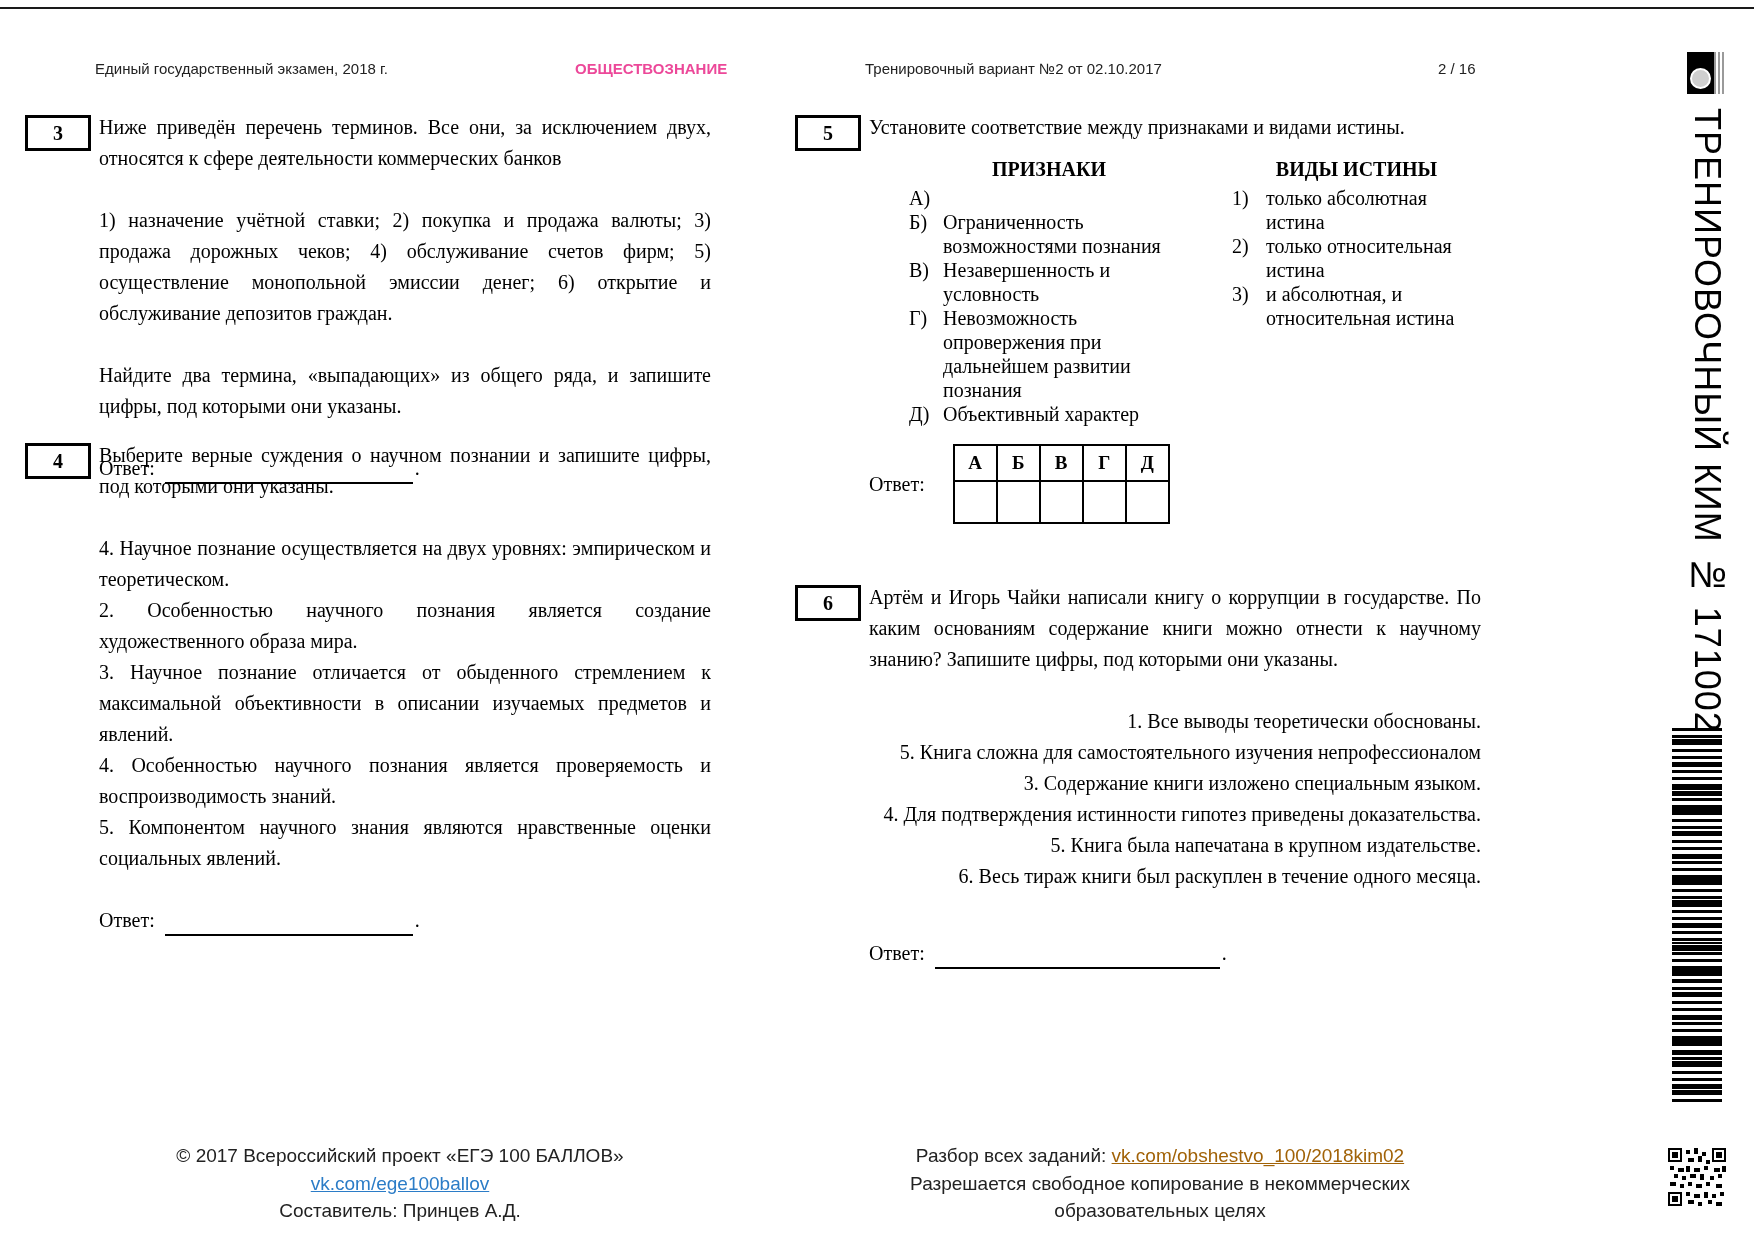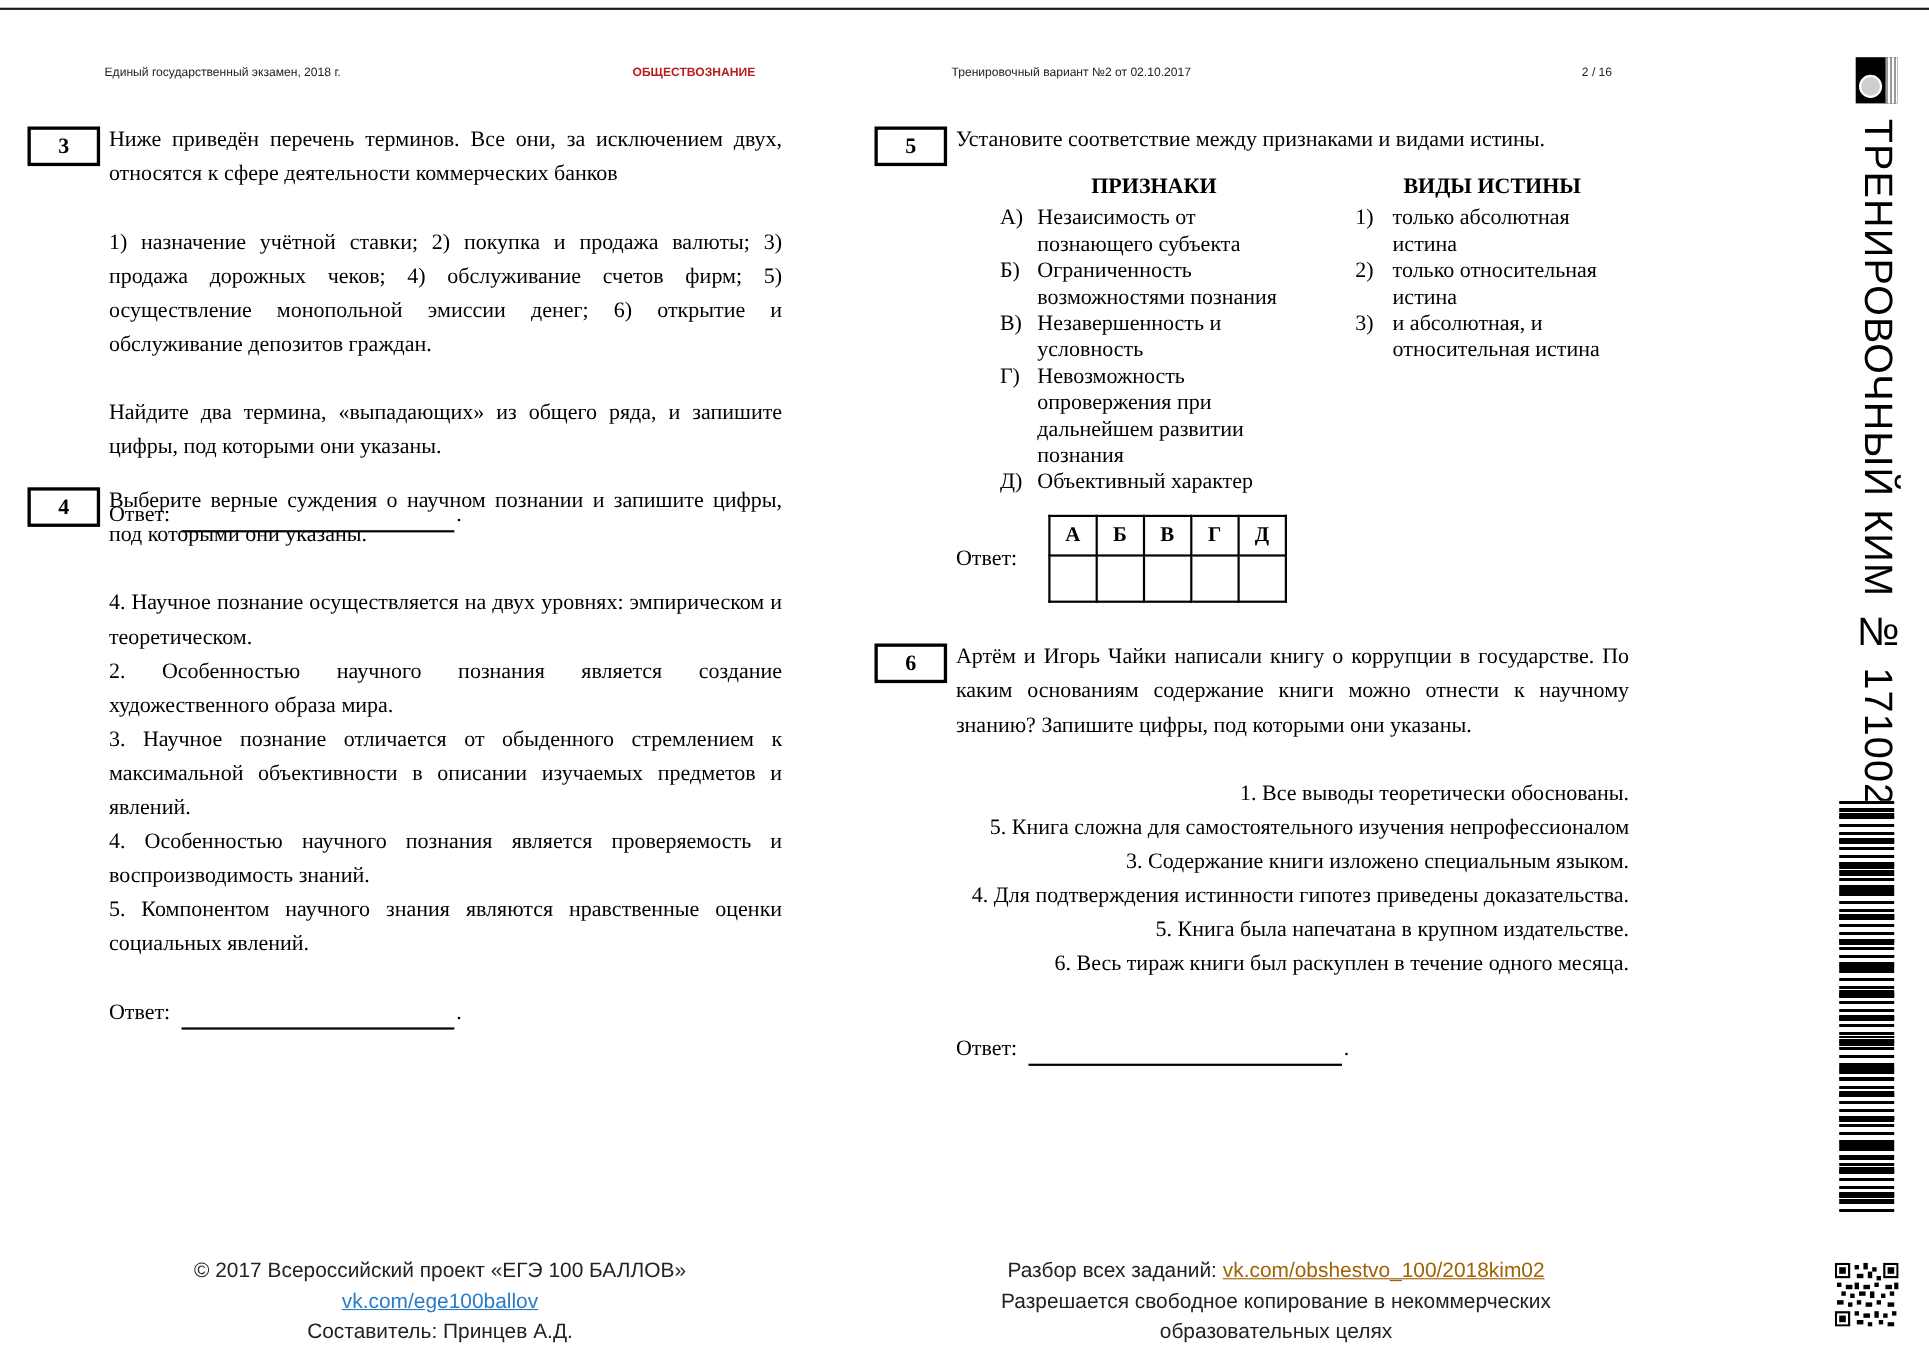--- a/index.html
+++ b/index.html
@@ -2,23 +2,23 @@
 <html><head>
 <meta charset="utf-8">
 <style>
   html,body{margin:0;padding:0;background:#fff;}
   .page{position:relative;width:1754px;height:1239px;background:#ffffff;
         font-family:"Liberation Serif", serif;color:#000;overflow:hidden;}
   .top-rule{position:absolute;left:0;top:7px;width:1754px;height:2px;background:#1a1a1a;}
 
   
   .hdr{position:absolute;top:60px;font-family:"Liberation Sans", sans-serif;
-       font-size:11px;color:#222;white-space:nowrap;}
+       font-size:15px;color:#222;white-space:nowrap;}
   .hdr-left{left:95px;}
-  .hdr-center{left:575px;font-weight:bold;color:#b91c1c;}
+  .hdr-center{left:575px;font-weight:bold;color:#ec4899;}
   .hdr-right{left:865px;}
   .hdr-page{left:1438px;}
 
   
   .question{position:absolute;display:flex;align-items:flex-start;}
   .qnum-box{width:60px;height:30px;border:3px solid #000;flex:none;margin-top:3px;
             display:flex;align-items:center;justify-content:center;
             font-weight:bold;font-size:20px;background:#fff;}
   .qcontent{width:612px;margin-left:8px;font-size:20px;line-height:1.55;}
   .just{text-align:justify;margin:0;}
@@ -126,21 +126,20 @@
       <span>5</span>
     </div>
     <div class="qcontent">
       <p class="just">Установите соответствие между признаками и видами истины.</p>
 
       <div class="match">
         <div class="mcol-left">
           <p class="mhead">ПРИЗНАКИ</p>
           <div class="mitem">
             <span class="lab">А)</span>
-            <span>Незаисимость от познающего субъекта</span>
           </div>
           <div class="mitem">
             <span class="lab">Б)</span>
             <span>Ограниченность возможностями познания</span>
           </div>
           <div class="mitem">
             <span class="lab">В)</span>
             <span>Незавершенность и условность</span>
           </div>
           <div class="mitem">

